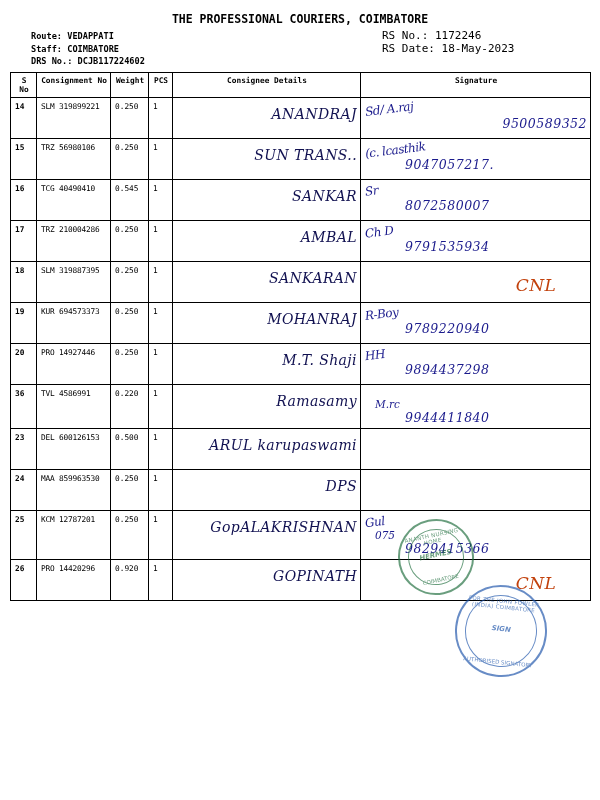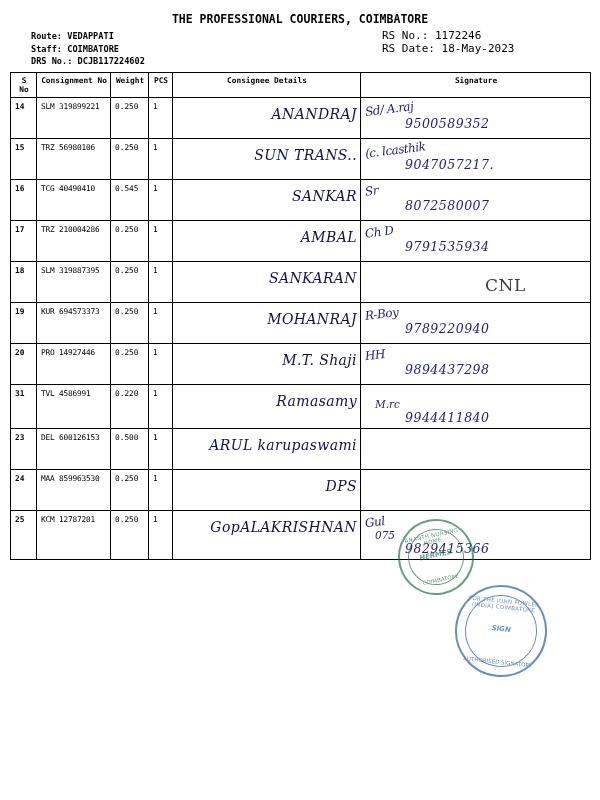--- a/index.html
+++ b/index.html
@@ -120,23 +120,25 @@
   .sig-num {
     font-family: "DejaVu Serif", serif;
     font-style: italic;
     font-size: 12.5px;
     color: #1a1a8c;
     letter-spacing: 0.5px;
     white-space: nowrap;
   }
   .sig-cnl {
     font-family: "DejaVu Serif", serif;
+    font-style: italic;
     font-size: 17px;
-    color: #404040;
+    color: #c2410c;
     letter-spacing: 0.5px;
+    text-align: center;
   }
   .sig-name {
     font-family: "DejaVu Serif", serif;
     font-style: italic;
     font-size: 10.5px;
     color: #1a1a8c;
   }
   .stamp {
     position: absolute;
     border: 2px solid #1b6b3a;
@@ -251,21 +253,21 @@
     </thead>
     <tbody id="tbody">
         <tr>
           <td class="cell-sno">14</td>
           <td class="cell-cn">SLM 319899221</td>
           <td class="cell-wt">0.250</td>
           <td class="cell-pcs">1</td>
           <td>
             <div class="consignee-hand">ANANDRAJ</div>
           </td>
-          <td class="sign-cell"><div class="sig-mark sig-scribble">Sd/ A.raj</div><div class="sig-name" style="padding-left: 10px;"></div><div class="sig-num" style="padding-left: 40px;">9500589352</div></td>
+          <td class="sign-cell"><div class="sig-mark sig-scribble">Sd/ A.raj</div><div class="sig-name" style="padding-left: 10px;"></div><div class="sig-num" style="padding-left: 40px; text-align: right;">9500589352</div></td>
         </tr>
         <tr>
           <td class="cell-sno">15</td>
           <td class="cell-cn">TRZ 56980106</td>
           <td class="cell-wt">0.250</td>
           <td class="cell-pcs">1</td>
           <td>
             <div class="consignee-hand">SUN TRANS..</div>
           </td>
           <td class="sign-cell"><div class="sig-mark sig-scribble">(c. lcasthik</div><div class="sig-name" style="padding-left: 10px;"></div><div class="sig-num" style="padding-left: 40px;">9047057217.</div></td>
@@ -314,21 +316,21 @@
           <td class="cell-sno">20</td>
           <td class="cell-cn">PRO 14927446</td>
           <td class="cell-wt">0.250</td>
           <td class="cell-pcs">1</td>
           <td>
             <div class="consignee-hand">M.T. Shaji</div>
           </td>
           <td class="sign-cell"><div class="sig-mark sig-scribble">HH</div><div class="sig-name" style="padding-left: 10px;"></div><div class="sig-num" style="padding-left: 40px;">9894437298</div></td>
         </tr>
         <tr>
-          <td class="cell-sno">31</td>
+          <td class="cell-sno">36</td>
           <td class="cell-cn">TVL 4586991</td>
           <td class="cell-wt">0.220</td>
           <td class="cell-pcs">1</td>
           <td>
             <div class="consignee-hand">Ramasamy</div>
           </td>
           <td class="sign-cell"><div class="sig-mark sig-scribble"></div><div class="sig-name" style="padding-left: 10px;">M.rc</div><div class="sig-num" style="padding-left: 40px;">9944411840</div></td>
         </tr>
         <tr>
           <td class="cell-sno">23</td>
@@ -352,20 +354,30 @@
         </tr>
         <tr>
           <td class="cell-sno">25</td>
           <td class="cell-cn">KCM 12787201</td>
           <td class="cell-wt">0.250</td>
           <td class="cell-pcs">1</td>
           <td>
             <div class="consignee-hand">GopALAKRISHNAN</div>
           </td>
           <td class="sign-cell"><div class="sig-mark sig-scribble">Gul</div><div class="sig-name" style="padding-left: 10px;">075</div><div class="sig-num" style="padding-left: 40px;">9829415366</div></td>
+        </tr>
+        <tr>
+          <td class="cell-sno">26</td>
+          <td class="cell-cn">PRO 14420296</td>
+          <td class="cell-wt">0.920</td>
+          <td class="cell-pcs">1</td>
+          <td>
+            <div class="consignee-hand">GOPINATH</div>
+          </td>
+          <td class="sign-cell"><div class="sig-mark sig-scribble"></div><div class="sig-cnl" style="padding-left: 120px;">CNL</div><div class="sig-num" style="padding-left: 40px;"></div></td>
         </tr>
       </tbody>
   </table>
 
   <div class="overlay-layer">
     <div class="stamp stamp-round1">
       <div class="stamp-inner"></div>
       <div class="stamp-txt-top">ANANTH NURSING HOME</div>
       <div class="stamp-txt-mid">HERMES</div>
       <div class="stamp-txt-bot">COIMBATORE</div>

